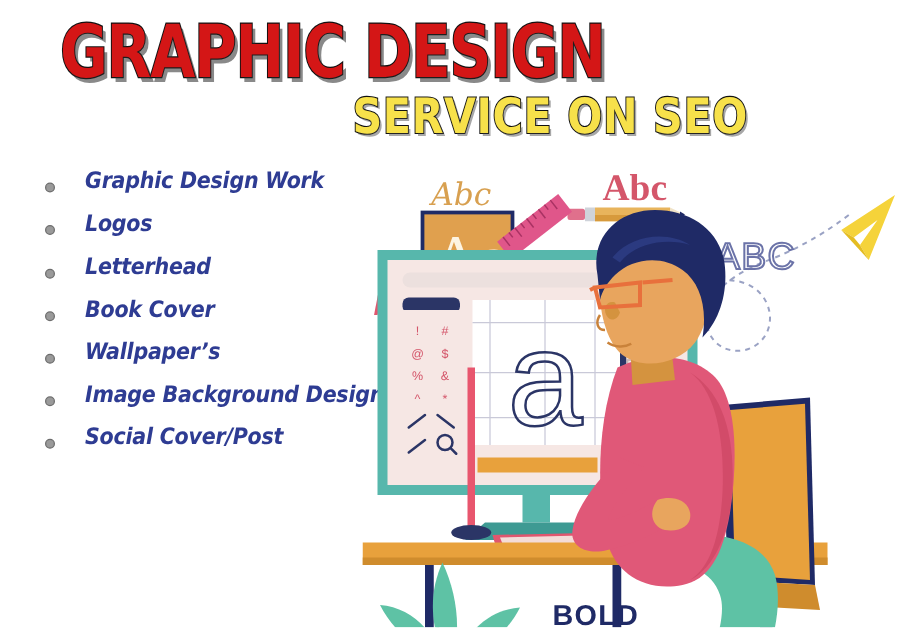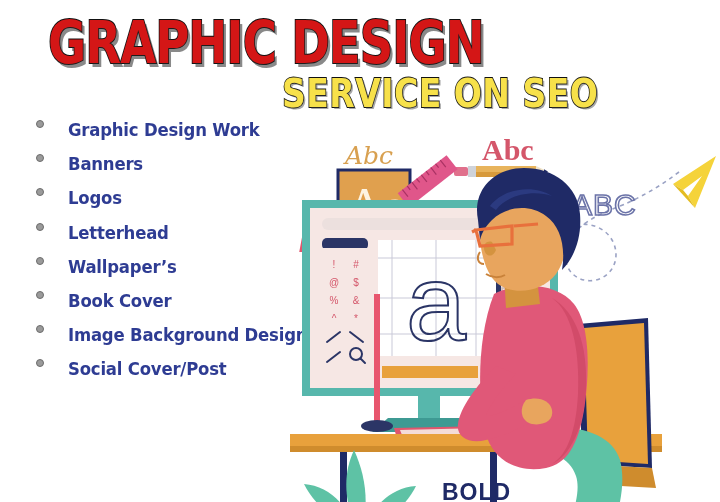--- a/index.html
+++ b/index.html
@@ -50,22 +50,23 @@
 
   
   .svc-list {
     position:absolute;
     left:36px; top:120px;
     width:330px;
     list-style:none;
   }
   .svc-item {
     display:flex;
-    align-items:flex-start;
+    align-items:flex-end;
     height:34.2px;
+    font-style:italic;
   }
   .svc-bullet {
     width:8px; height:8px;
     border-radius:50%;
     background:#9a9a9a;
     border:1px solid #6d6d6d;
     margin-right:24px;
     flex:none;
   }
   .svc-label {
@@ -98,37 +99,33 @@
 
   <div class="title-sub">SERVICE ON SEO</div>
 
   <ul class="svc-list">
     <li class="svc-item">
       <span class="svc-bullet"></span>
       <span class="svc-label">Graphic Design Work</span>
     </li>
     <li class="svc-item">
       <span class="svc-bullet"></span>
-      <span class="svc-label">Banners</span>
-    </li>
-    <li class="svc-item">
-      <span class="svc-bullet"></span>
       <span class="svc-label">Logos</span>
     </li>
     <li class="svc-item">
       <span class="svc-bullet"></span>
       <span class="svc-label">Letterhead</span>
     </li>
     <li class="svc-item">
       <span class="svc-bullet"></span>
+      <span class="svc-label">Book Cover</span>
+    </li>
+    <li class="svc-item">
+      <span class="svc-bullet"></span>
       <span class="svc-label">Wallpaper’s</span>
-    </li>
-    <li class="svc-item">
-      <span class="svc-bullet"></span>
-      <span class="svc-label">Book Cover</span>
     </li>
     <li class="svc-item">
       <span class="svc-bullet"></span>
       <span class="svc-label">Image Background Design</span>
     </li>
     <li class="svc-item">
       <span class="svc-bullet"></span>
       <span class="svc-label">Social Cover/Post</span>
     </li>
   </ul>

